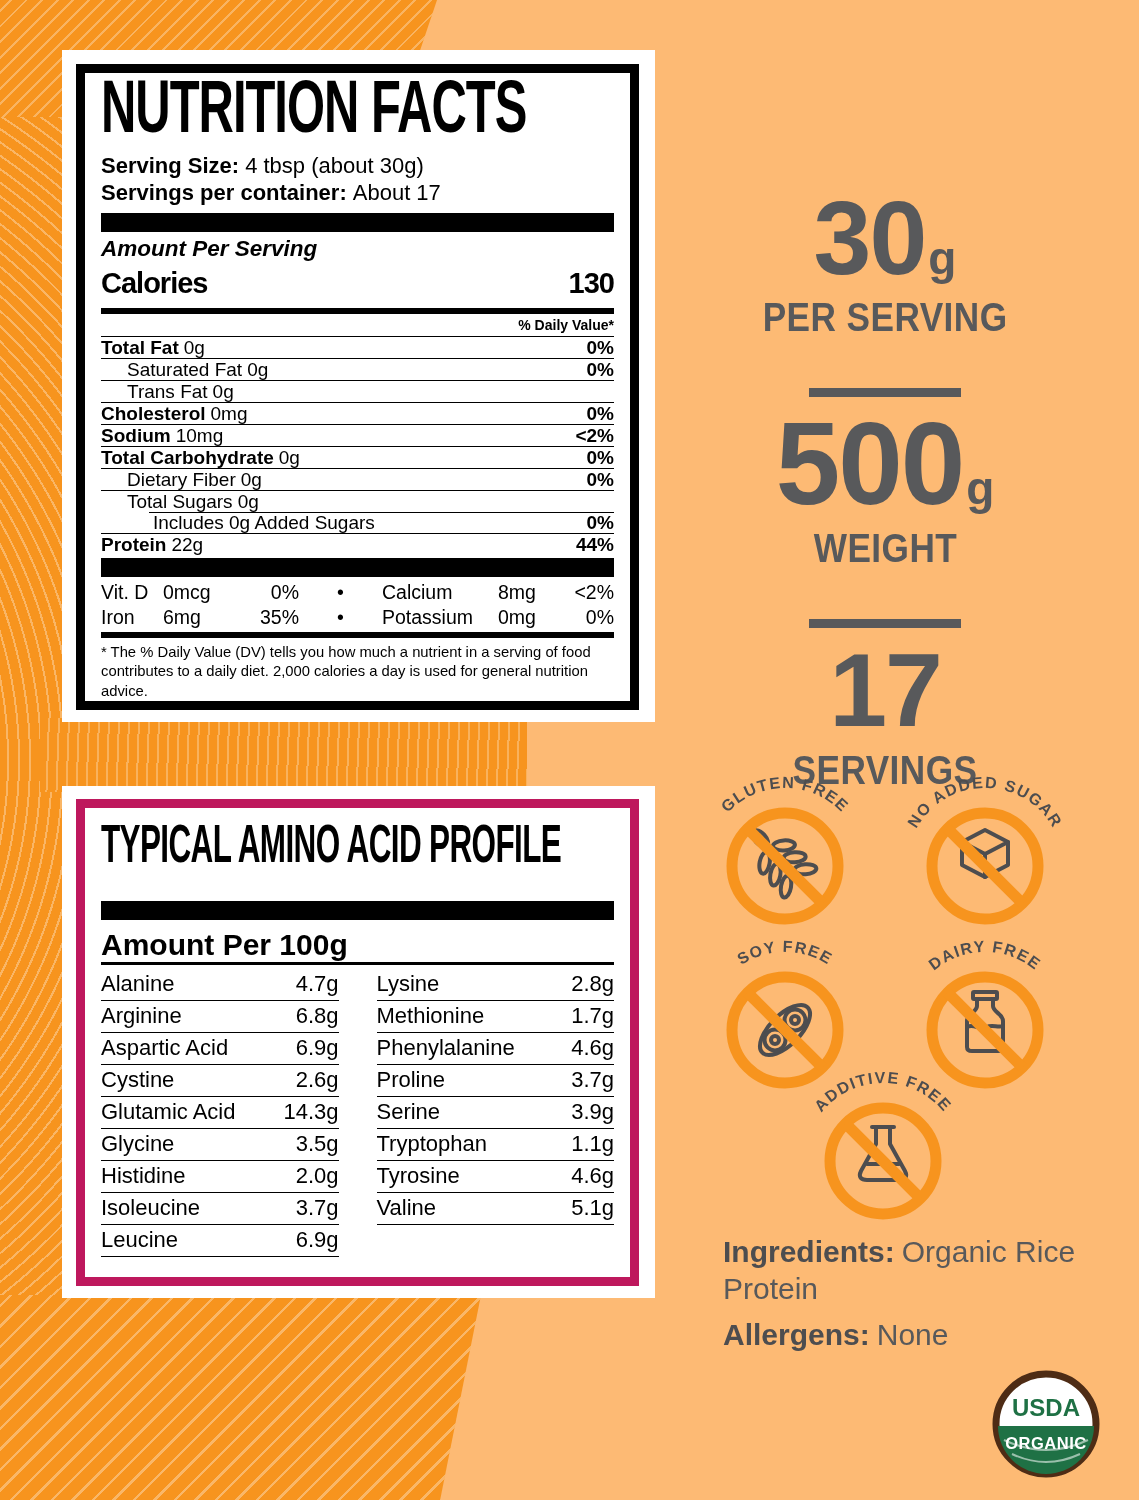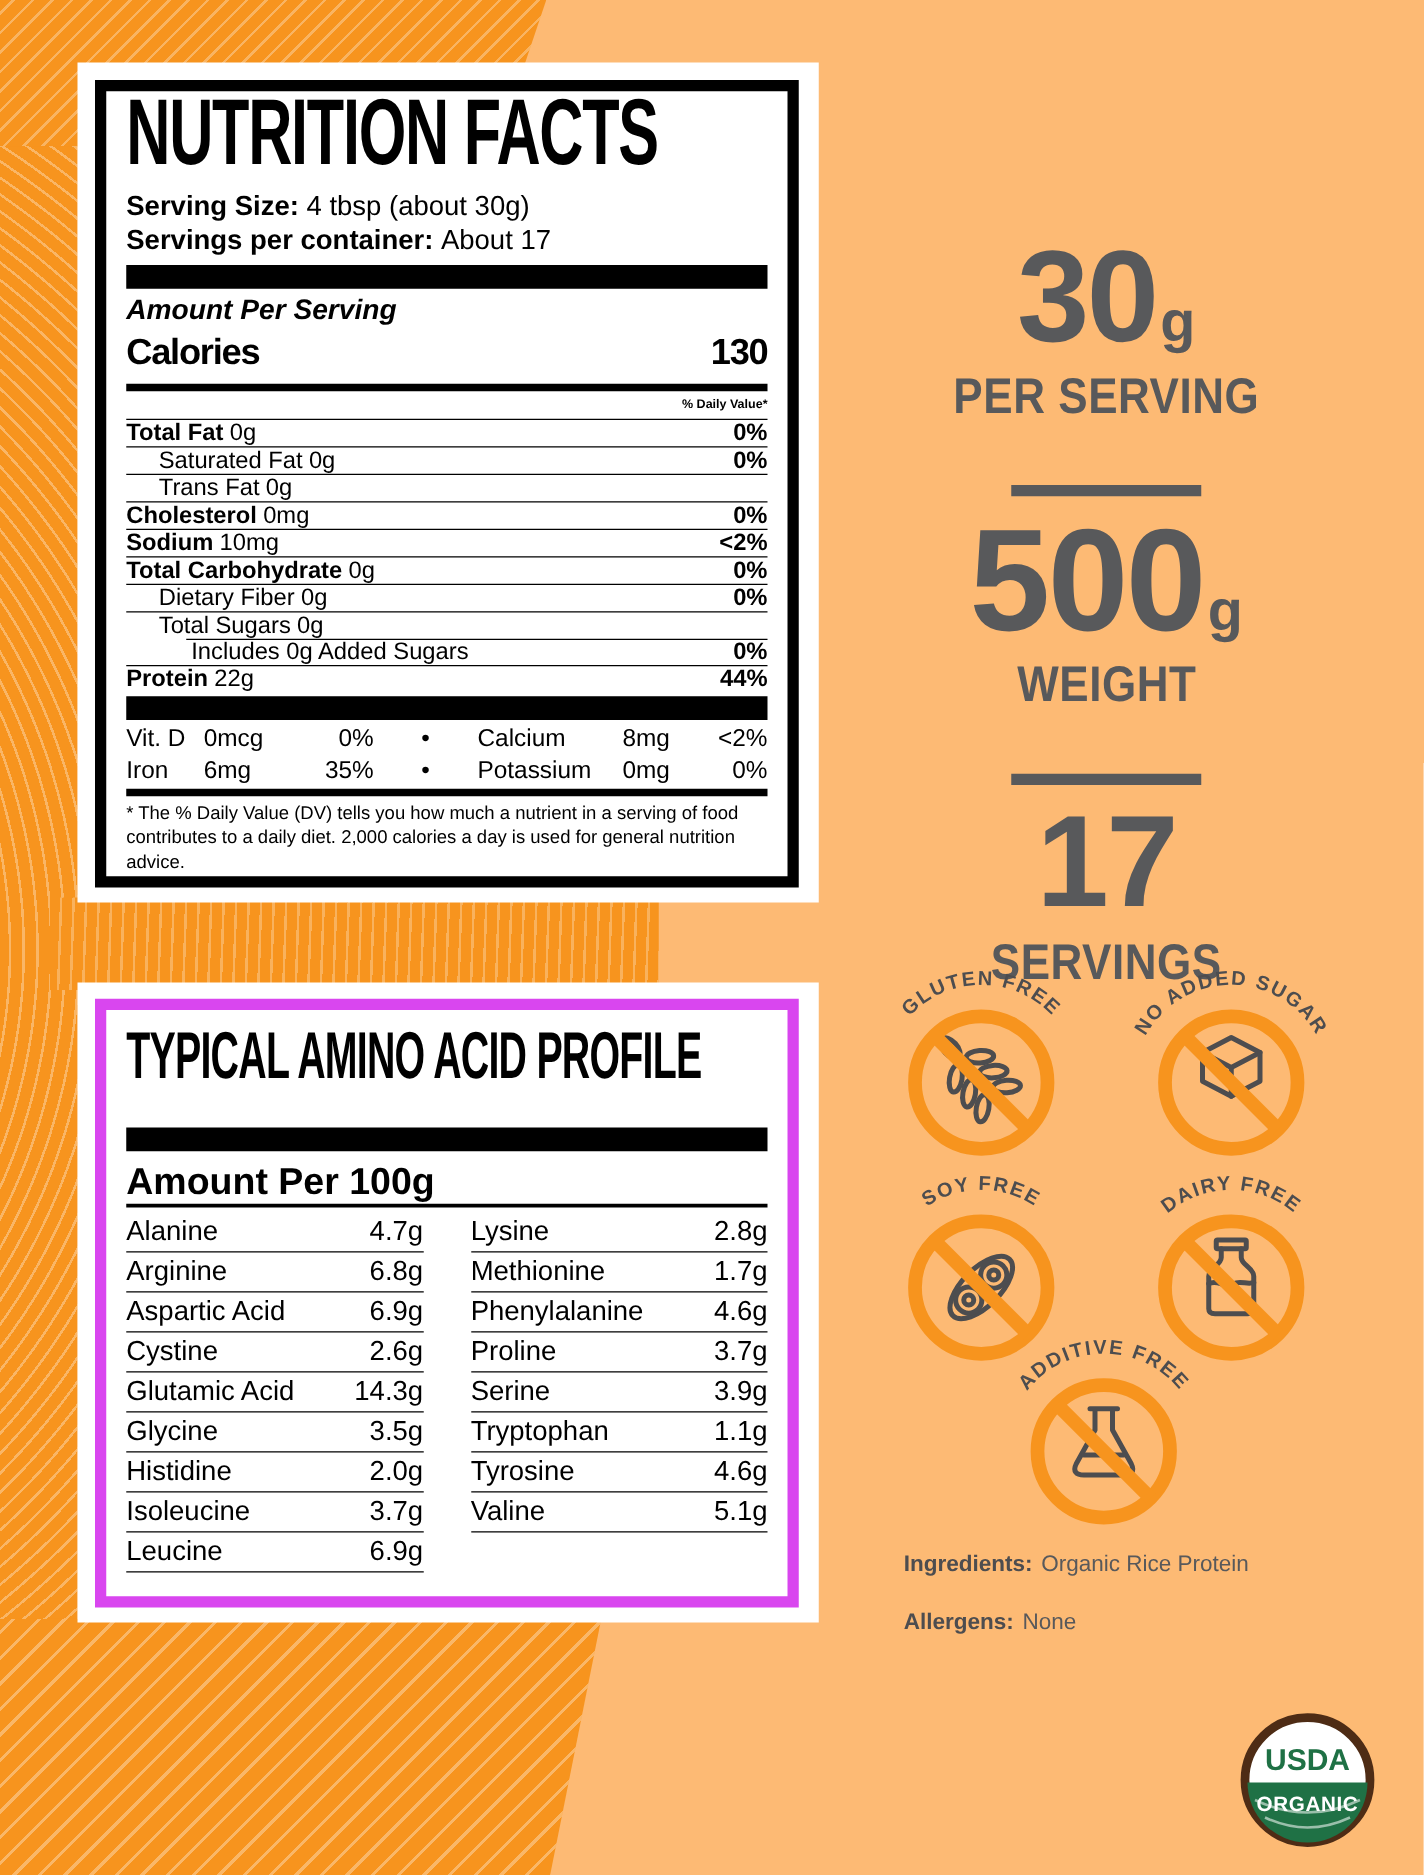--- a/index.html
+++ b/index.html
@@ -31,41 +31,41 @@
   .nf-title span{display:inline-block;font-size:72px;font-weight:bold;letter-spacing:-1.5px;
                  transform:scale(.68,1.04);transform-origin:0 80%;}
   .serv{margin:0;font-size:22px;line-height:26.5px;}
   .serv b{margin-right:6px;}
   .black-bar{height:19px;background:#000;margin:7px 0 5px 0;}
   .aps{margin:2px 0 0 0;font-size:22.5px;font-weight:bold;line-height:24px;font-style:italic;}
   .cal-row{display:flex;justify-content:space-between;align-items:flex-end;line-height:44px;}
   .cal-row span{font-size:29px;font-weight:bold;letter-spacing:-1px;}
   .rule6{height:6px;background:#000;margin-top:3px;}
   .rule55{height:5.5px;background:#000;margin-top:2px;}
-  .dv-head{text-align:right;font-size:10px;font-weight:bold;line-height:20px;padding:1px 0;}
+  .dv-head{text-align:right;font-size:14px;font-weight:bold;line-height:20px;padding:1px 0;}
   .nrow{display:flex;justify-content:space-between;border-top:1.5px solid #000;
         font-size:19px;line-height:21px;}
   .nrow .rname{font-weight:normal;}
   .nrow.main .rname{font-weight:bold;}
   .nrow .amt{font-weight:normal;margin-left:5px;}
   .nrow .dv{font-weight:bold;}
   .ind1{padding-left:26px;}
   .ind2{padding-left:52px;}
   .noline{border-top:none;position:relative;}
   .noline::before{content:"";position:absolute;left:48px;right:0;top:0;border-top:1.5px solid #000;}
   .vit-row{display:grid;grid-template-columns:62px 80px 56px 1fr 116px 64px 52px;
            font-size:19.5px;line-height:25px;align-items:baseline;}
   .vit-row .va{text-align:left;}
   .vit-row .vd{text-align:right;}
   .vit-row .dot{text-align:center;}
   .foot{margin:5px 0 0 0;font-size:14.8px;line-height:19.5px;}
 
   
   .aa-box{position:absolute;left:76px;top:799px;width:563px;height:487px;
-          border:9px solid #d946ef;background:#fff;box-sizing:border-box;
+          border:9px solid #be185d;background:#fff;box-sizing:border-box;
           padding:8px 16px 8px 16px;}
   .aa-title{margin:4px 0 0 0;line-height:50px;white-space:nowrap;}
   .aa-title span{display:inline-block;font-size:50px;font-weight:bold;letter-spacing:-1px;
                  transform:scale(.63,1.06);transform-origin:0 80%;}
   .aa-bar{height:19px;background:#000;margin-top:22px;}
   .aa-sub{margin:12px 0 0 0;font-size:30px;font-weight:bold;line-height:26px;}
   .aa-rule{height:2.5px;background:#000;margin-top:4px;}
   .aa-cols{display:flex;gap:38px;margin-top:4px;}
   .aa-col{flex:1;}
   .arow{display:flex;justify-content:space-between;border-bottom:1.5px solid #000;
@@ -82,21 +82,21 @@
   .divider{width:152px;height:9px;background:#58595B;margin:42px auto 20px auto;}
 
   
   .badge{position:absolute;width:160px;height:170px;}
   .badge text{text-anchor:middle;font-size:16px;font-weight:bold;fill:#4D4D4F;letter-spacing:1.5px;
               font-family:"Liberation Sans",sans-serif;}
   .badge .ring{stroke:#F7941E;stroke-width:11;fill:none;}
   .badge .bicon *{stroke:#4D4D4F;stroke-width:4;fill:none;stroke-linejoin:round;stroke-linecap:round;}
 
   
-  .ing{position:absolute;left:723px;top:1233px;width:410px;color:#58595B;font-size:18px;line-height:37px;}
+  .ing{position:absolute;left:723px;top:1233px;width:410px;color:#58595B;font-size:30px;line-height:37px;}
   .ing p{margin:0 0 9px 0;}
   .ing b{color:#4D4D4F;margin-right:7px;}
 
   .usda{position:absolute;left:988px;top:1366px;width:116px;height:116px;}
   .usda text{text-anchor:middle;font-family:"Liberation Sans",sans-serif;font-weight:bold;}
 </style>
 </head>
 <body>
 
 <div class="page">

